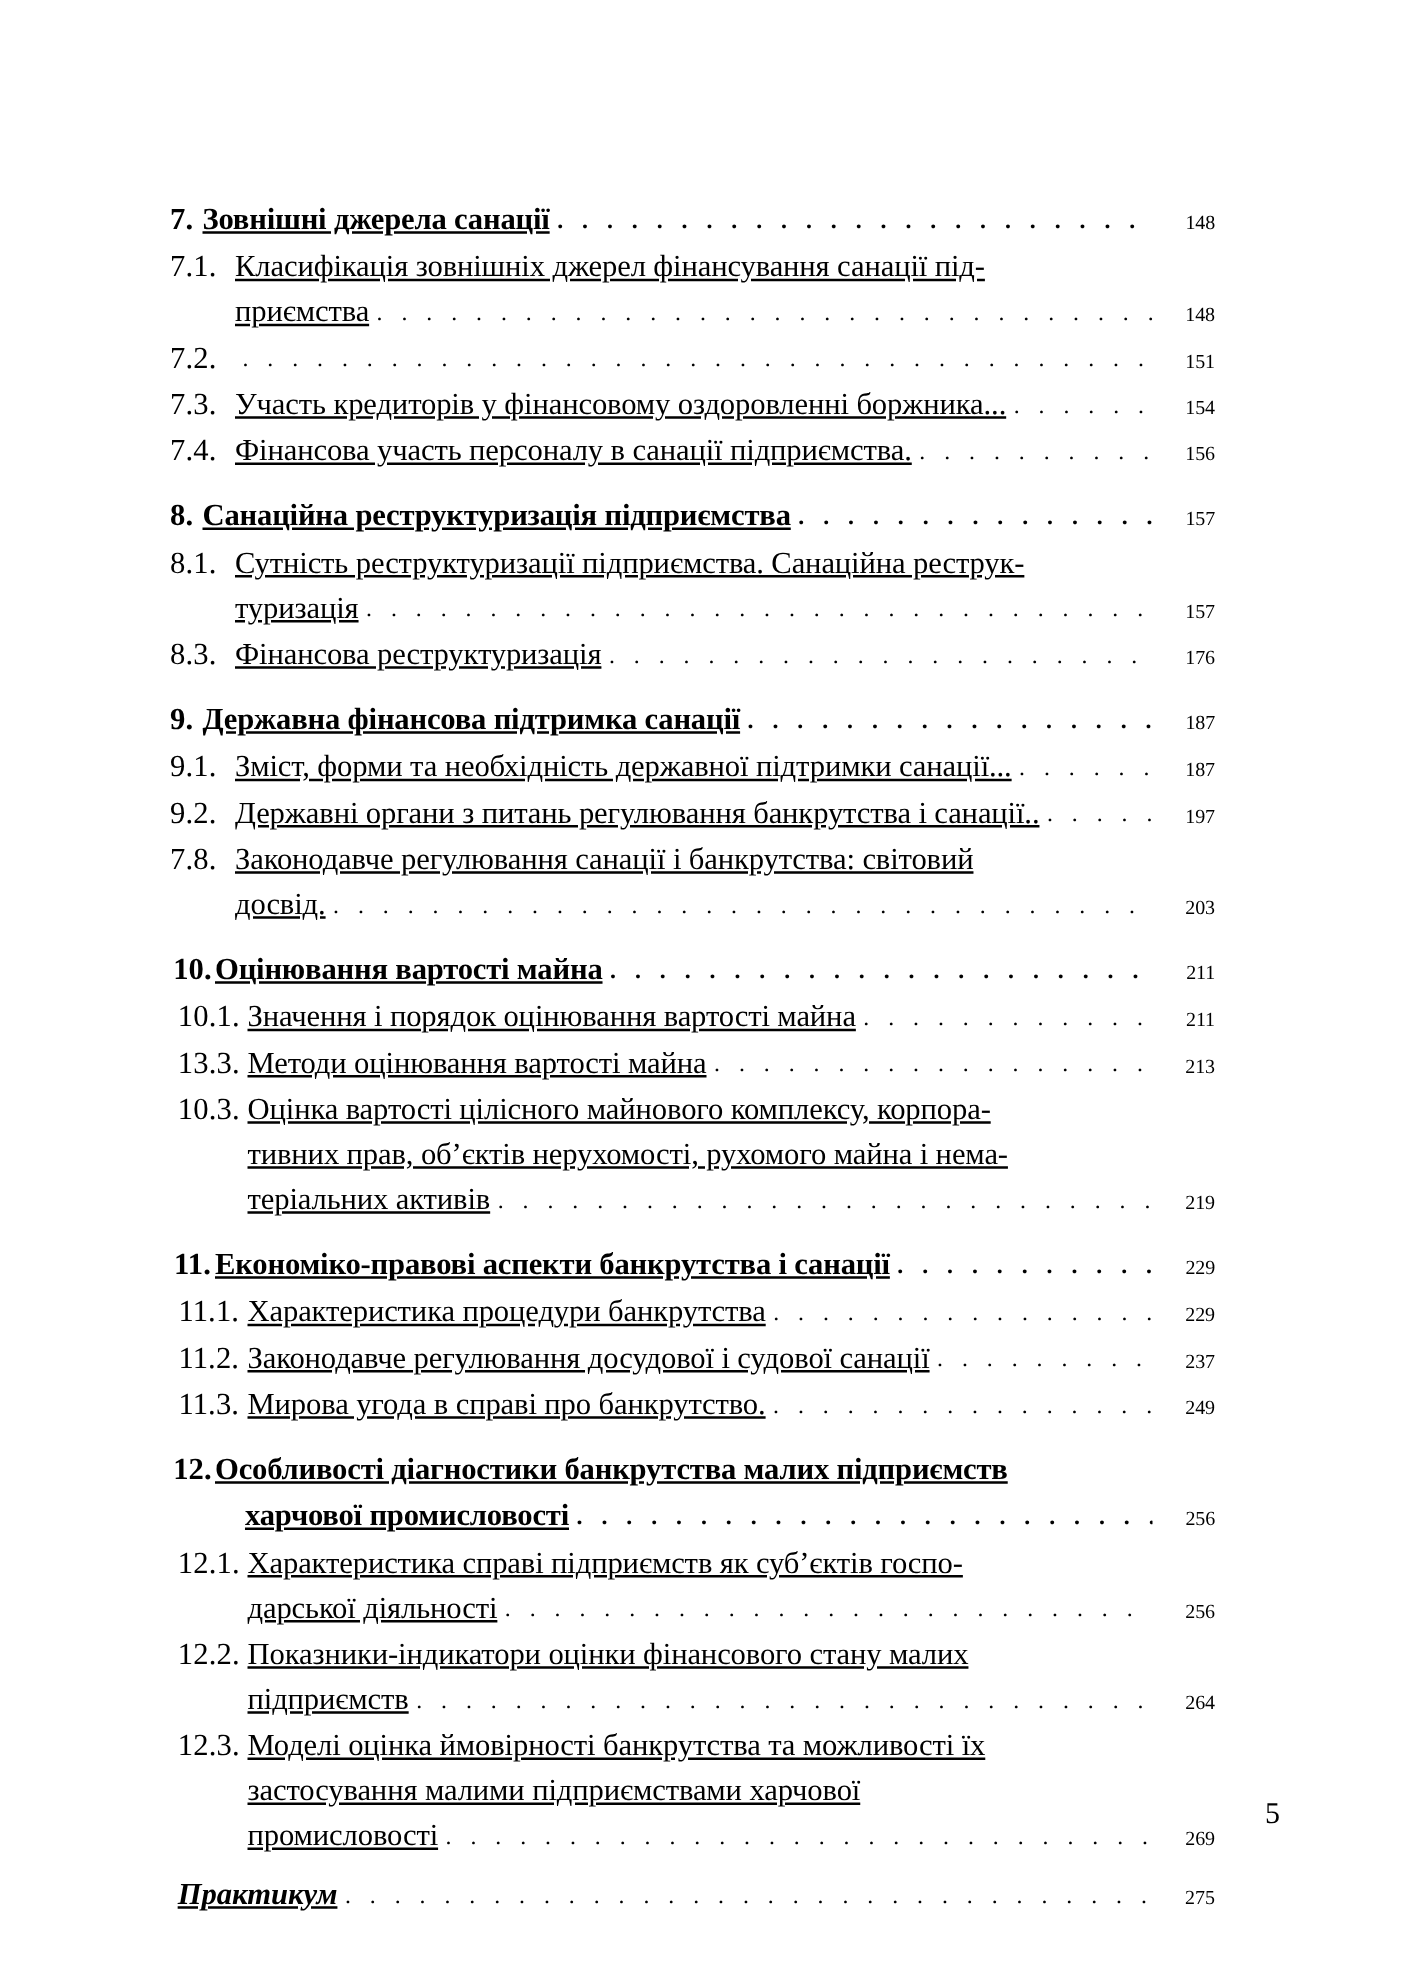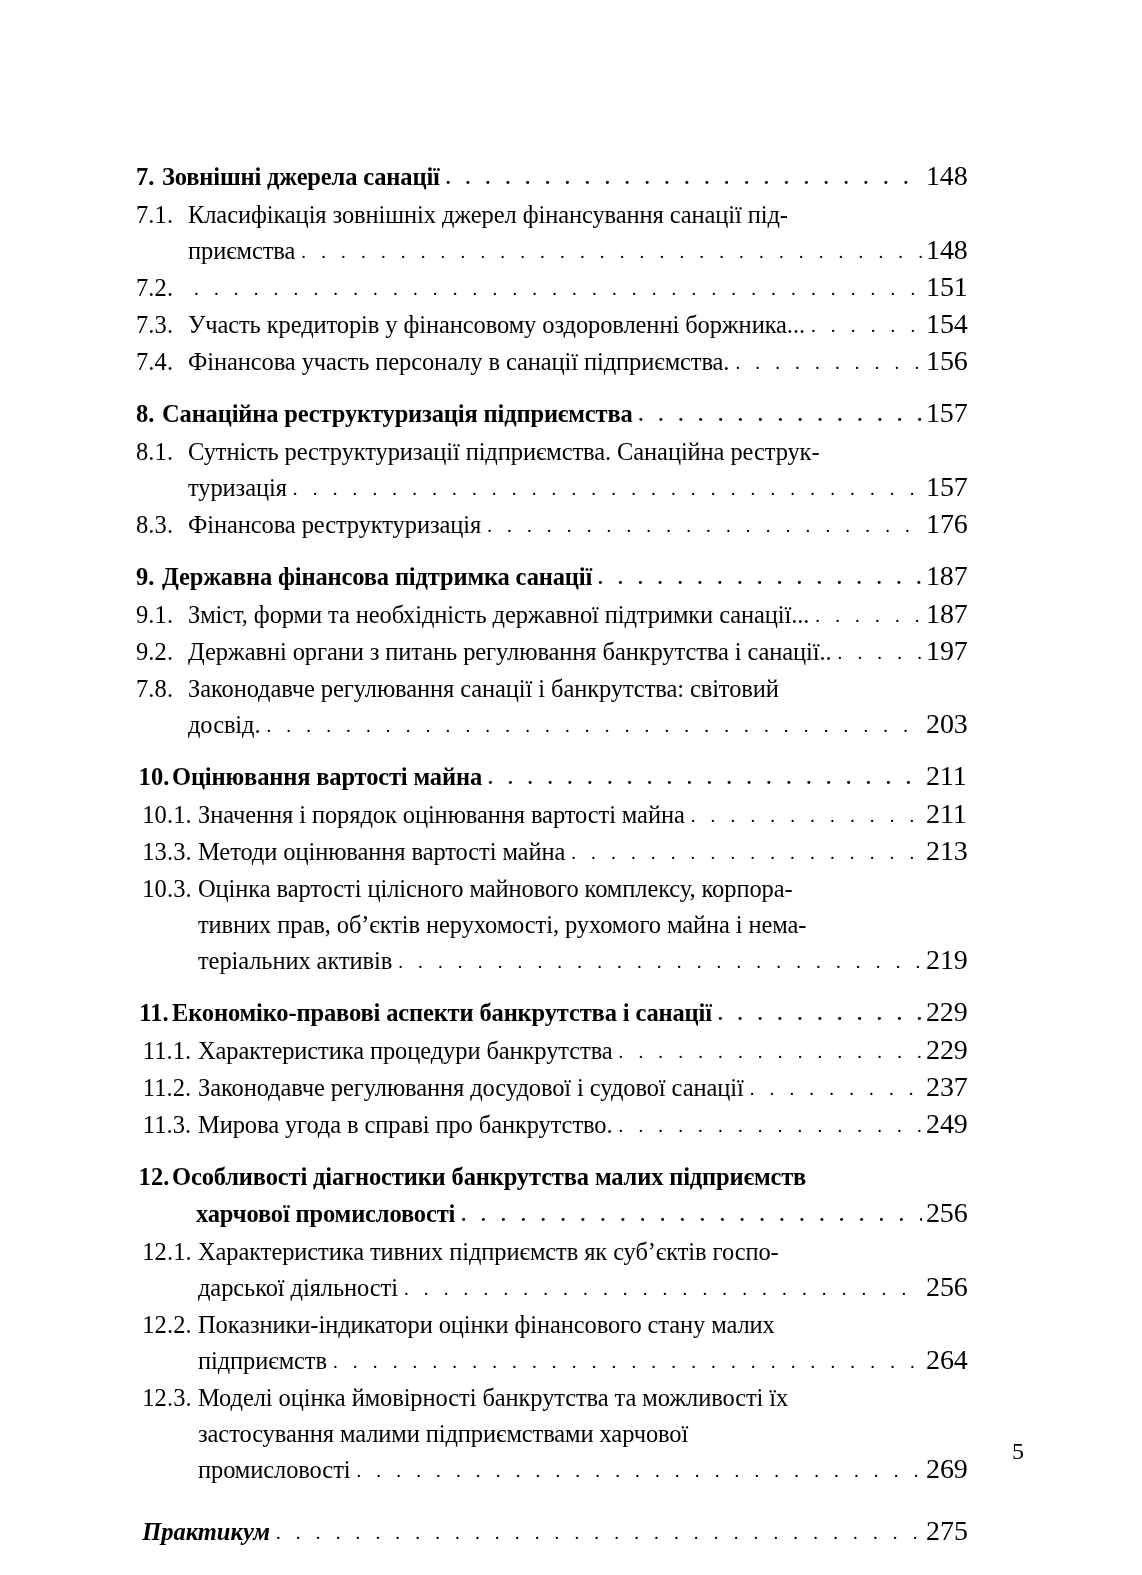--- a/index.html
+++ b/index.html
@@ -56,20 +56,21 @@
 
   .num.wide {
     min-width: 62px;
     text-align: center;
   }
 
   
   .txt {
     flex: 0 0 auto;
     white-space: nowrap;
+    text-decoration: underline;
   }
 
   
   .dots {
     flex: 1 1 auto;
     overflow: hidden;
     white-space: nowrap;
     margin: 0 4px 0 6px;
     color: #000;
     font-size: 19px;
@@ -78,22 +79,22 @@
     top: -1px;
   }
   .dots::before {
     content: ". . . . . . . . . . . . . . . . . . . . . . . . . . . . . . . . . . . . . . . . . . . . . . . . . . . . . . . . . . . . . . . . . . . . . . . .";
   }
 
   
   .pg {
     flex: 0 0 auto;
     width: 46px;
-    text-align: left;
-    font-size: 28px;
+    text-align: right;
+    font-size: 16px;
   }
 
   
   .chapter {
     font-weight: bold;
     font-size: 24.5px;
     line-height: 34px;
     margin-top: 16px;
     letter-spacing: -0.15px;
   }
@@ -122,21 +123,21 @@
   .section .indent.wide {
     min-width: 62px;
   }
 
   
   .back {
     font-weight: bold;
     font-style: italic;
     font-size: 24.5px;
     line-height: 33px;
-    margin-top: 26px;
+    margin-top: 11px;
   }
   .back .dots { font-style: normal; font-weight: normal; }
   .back .pg { font-style: normal; font-weight: normal; }
 
   
   .folio {
     position: absolute;
     right: 118px;
     top: 1438px;
     font-size: 24px;
@@ -347,21 +348,21 @@
         <div class="line">
           <span class="cont wide">&nbsp;</span>
           <span class="txt">харчової промисловості</span>
           <span class="dots"></span>
           <span class="pg">256</span>
         </div>
       </div>
       <div class="entry section">
         <div class="line">
           <span class="num wide">12.1.</span>
-          <span class="txt">Характеристика тивних підприємств як суб’єктів госпо-</span>
+          <span class="txt">Характеристика справі підприємств як суб’єктів госпо-</span>
           <span class="dots" style="visibility: hidden;"></span>
           <span class="pg">&nbsp;</span>
         </div>
         <div class="line">
           <span class="indent wide">&nbsp;</span>
           <span class="txt">дарської діяльності</span>
           <span class="dots"></span>
           <span class="pg">256</span>
         </div>
       </div>

